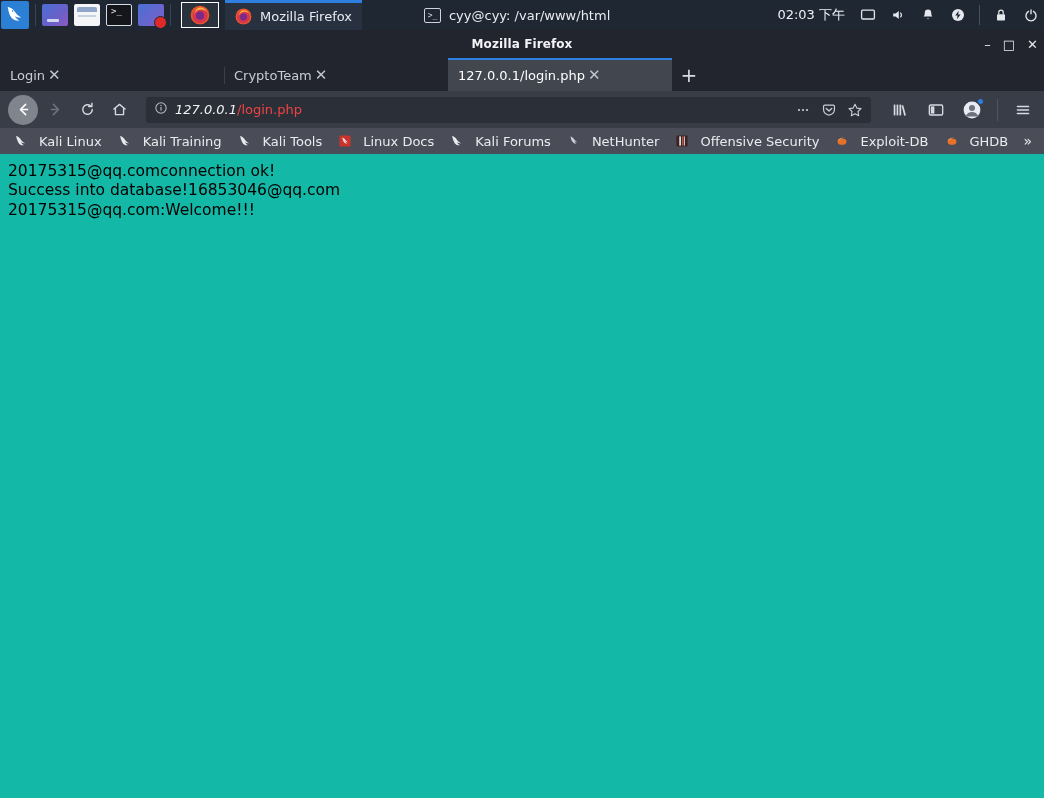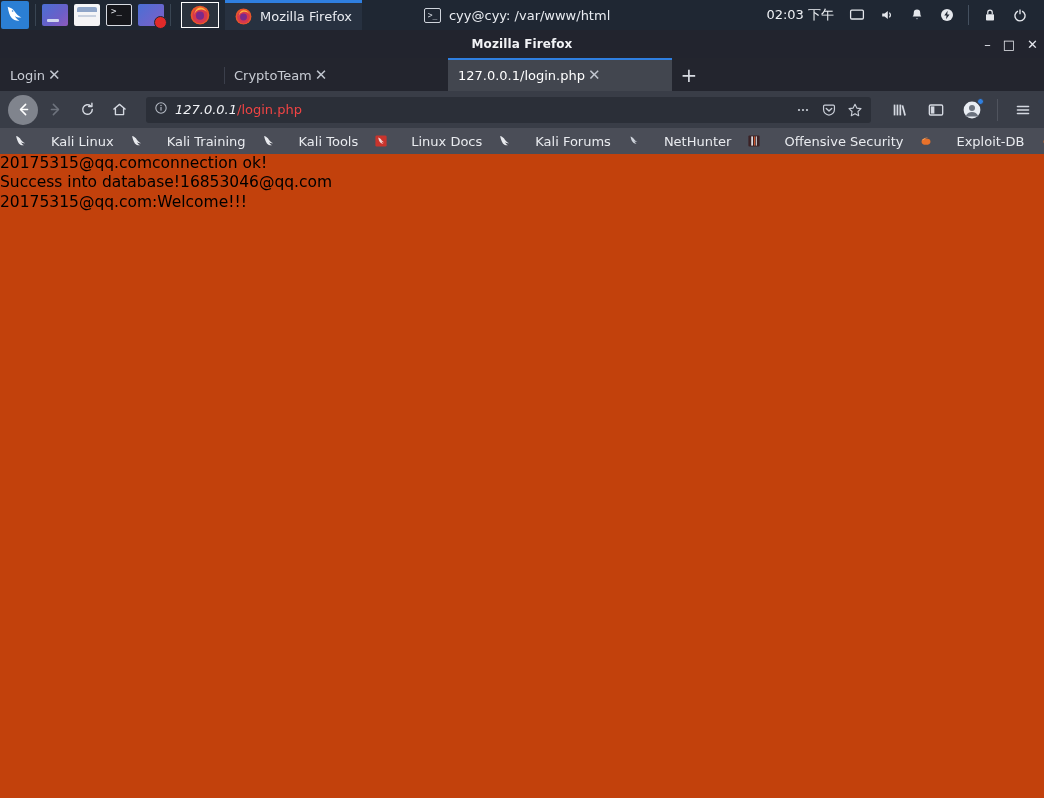--- a/index.html
+++ b/index.html
@@ -71,21 +71,21 @@
   }
   .win-list { display:flex; align-items:center; flex:1; height:30px; margin-left:6px; }
   .win-item {
     display:flex; align-items:center; gap:8px; height:30px;
     padding: 0 10px; position: relative;
   }
   .win-item.active {
     background: #273140; border-top: 3px solid #2f7fe0;
   }
   .win-item .wtitle { font-size: 13px; color: #e9ecf1; white-space: nowrap; }
-  .tray { display:flex; align-items:center; gap:12px; padding-right:15px; flex:none; }
+  .tray { display:flex; align-items:center; gap:12px; padding-right:4px; flex:none; }
   .tray .clock { font-size: 13px; color:#eef1f5; margin-right: 2px; white-space: nowrap;}
   .tray-ico { width:18px; height:18px; display:flex; align-items:center; justify-content:center; }
   .tray-sep { width:1px; height:20px; background:#44505f; }
 
   
   .fxlogo { border-radius:50%; display:block; }
 
   
   #window {
     position: absolute; top: 30px; left: 0;
@@ -163,27 +163,28 @@
   .avatar-dot {
     position:absolute; top:1px; right:1px; width:7px; height:7px;
     border-radius:50%; background:#2f7fe0; border:1px solid #393d47;
   }
 
   
   #bookmarks {
     height: 26px; background: #4a4d57; display:flex; align-items:center;
     padding: 0 6px; gap: 0px; color:#e9ebef; font-size: 13px; flex:none;
   }
-  .bm { display:flex; align-items:center; gap:23px; padding: 0 8px; height:22px; white-space:nowrap;}
+  .bm { display:flex; align-items:center; gap:11px; padding: 0 8px; height:22px; white-space:nowrap;}
   .bmico { width:14px; height:14px; display:flex; align-items:center; justify-content:center; flex:none;}
   .chev { margin-left:auto; padding-right:6px; font-size:14px; color:#e9ebef; }
 
   
   #content {
-    flex: 1; background: #c2410c; color: #000000;
+    flex: 1; background: #14b8a6; color: #000000;
+    padding: 8px;
     font-family: "DejaVu Sans", "Liberation Sans", sans-serif;
     font-size: 15.5px; line-height: 19.3px;
   }
   #content .line { white-space: pre; }
 </style>
 </head>
 <body>
 
 <div id="taskbar">
 

